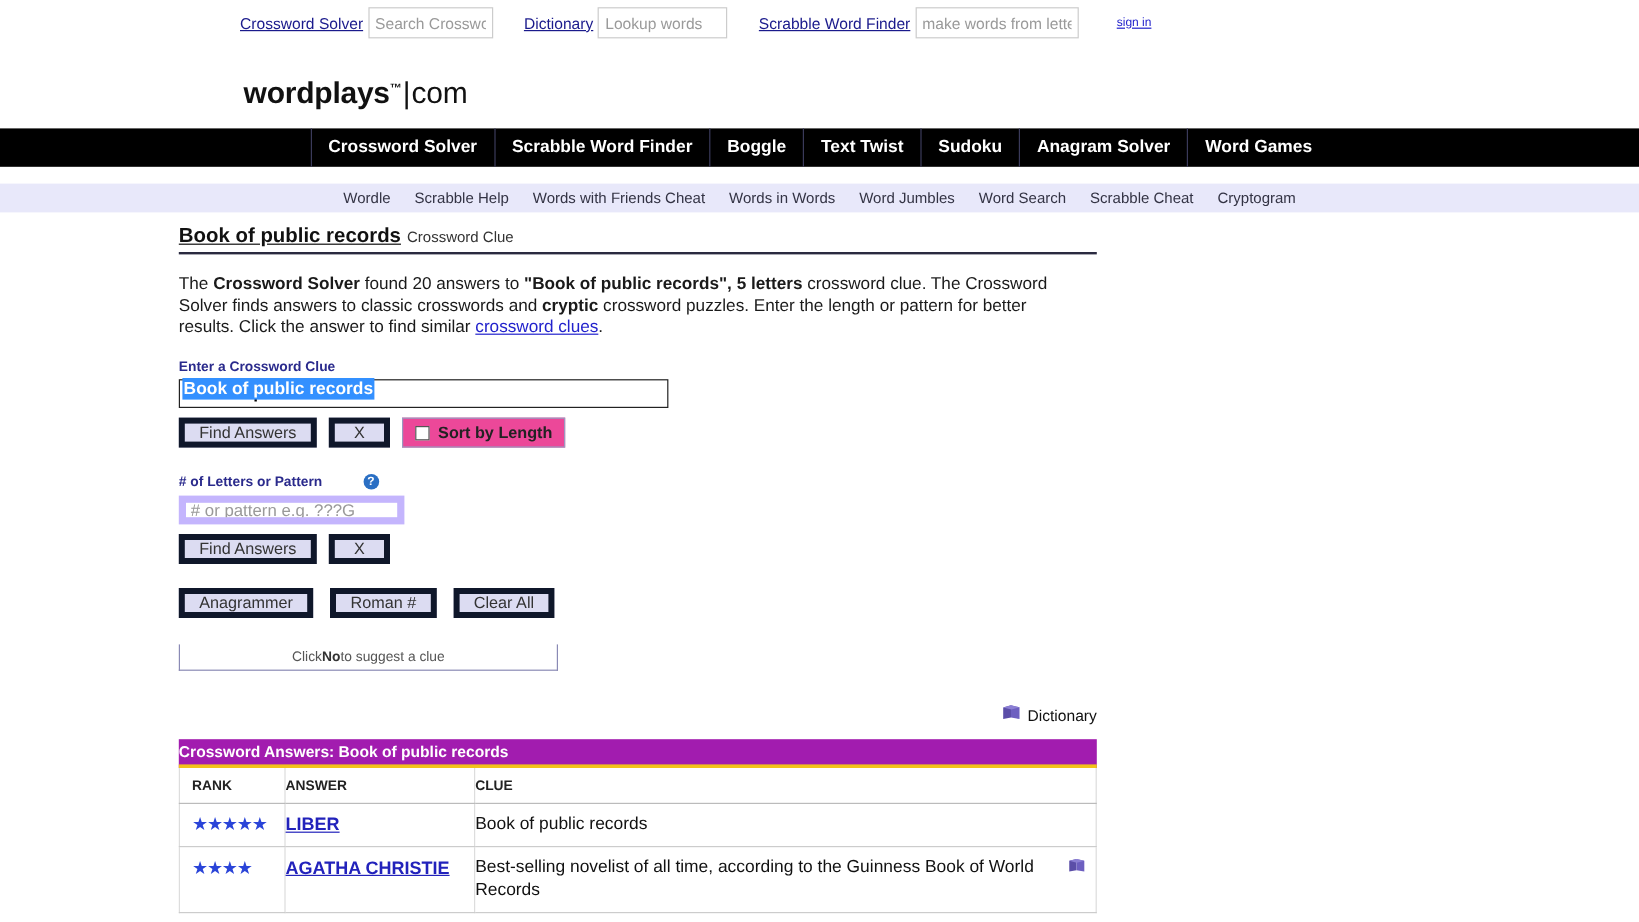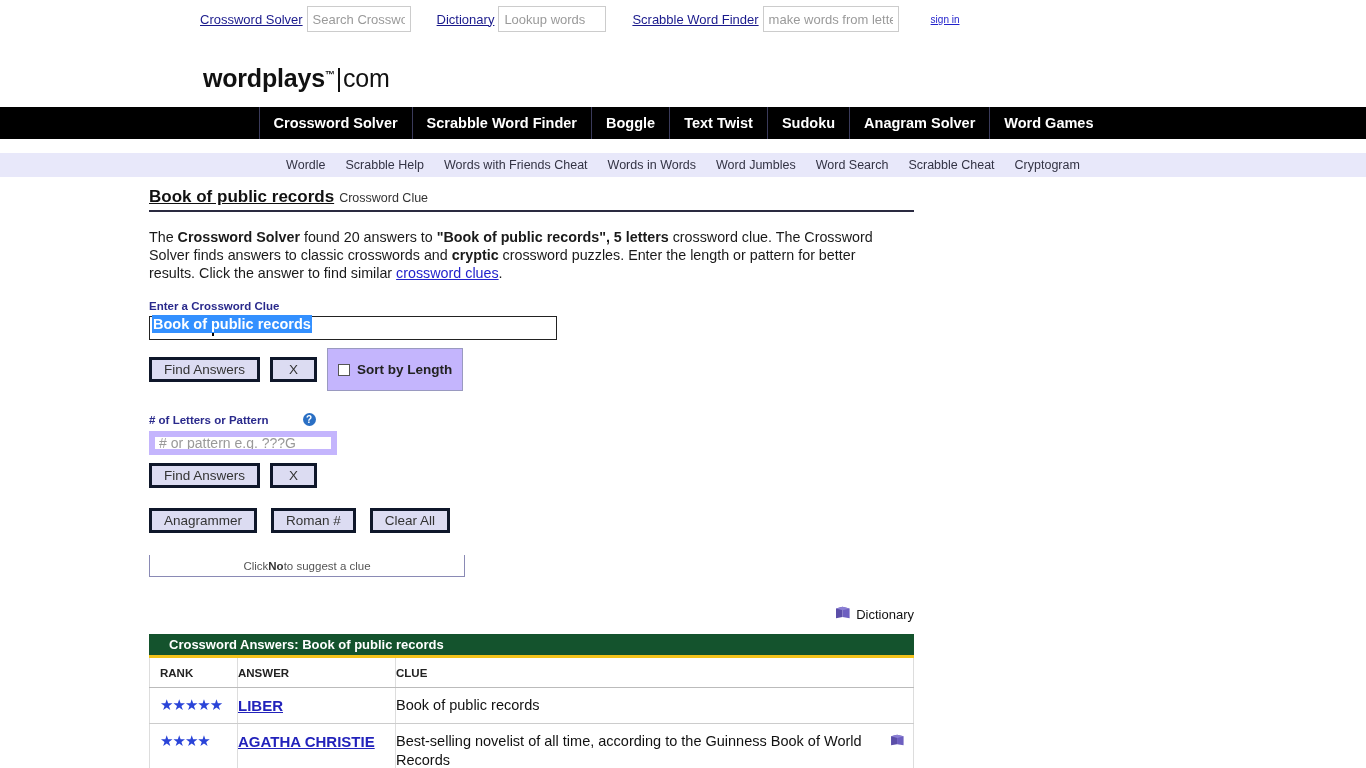--- a/index.html
+++ b/index.html
@@ -170,35 +170,35 @@
     line-height: 18px;
     padding: 0 1px;
     pointer-events: none;
     white-space: nowrap;
   }
 
   .btn-row { margin-top: 8px; display: flex; align-items: center; gap: 10px; }
 
   .btn {
     background: #dcdcf2;
-    border: 3px solid #0f172a;
+    border: 5px solid #0f172a;
     font-family: "Liberation Sans", sans-serif;
     font-size: 13.5px;
     color: #333;
     height: 25px;
     padding: 0 12px;
     cursor: pointer;
     line-height: 1;
   }
   .btn-x { padding: 0 16px; }
 
   .btn-sort {
-    background: #c4b5fd;
+    background: #ec4899;
     border: 1px solid #9a9ac0;
-    height: 43px;
+    height: 25px;
     padding: 0 10px;
     display: flex;
     align-items: center;
     gap: 7px;
     cursor: pointer;
   }
   .chkbox {
     width: 12px; height: 12px;
     border: 1px solid #555;
     background: #fff;
@@ -299,26 +299,26 @@
     display: flex;
     justify-content: flex-end;
     align-items: center;
     gap: 5px;
   }
   .dict-label { font-size: 13px; color: #111; cursor: pointer; }
 
   
   .results { width: 765px; margin-top: 11px; }
   .results-head {
-    background: #14532d;
+    background: #a21caf;
     border-bottom: 3px solid #f2c21a;
     height: 24px;
     display: flex;
     align-items: center;
-    padding-left: 20px;
+    padding-left: 0;
   }
   .results-head span {
     color: #fff;
     font-size: 13px;
     font-weight: bold;
   }
   .results-table { width: 100%; border-collapse: collapse; }
   .results-table th {
     text-align: left;
     font-size: 11.5px;

